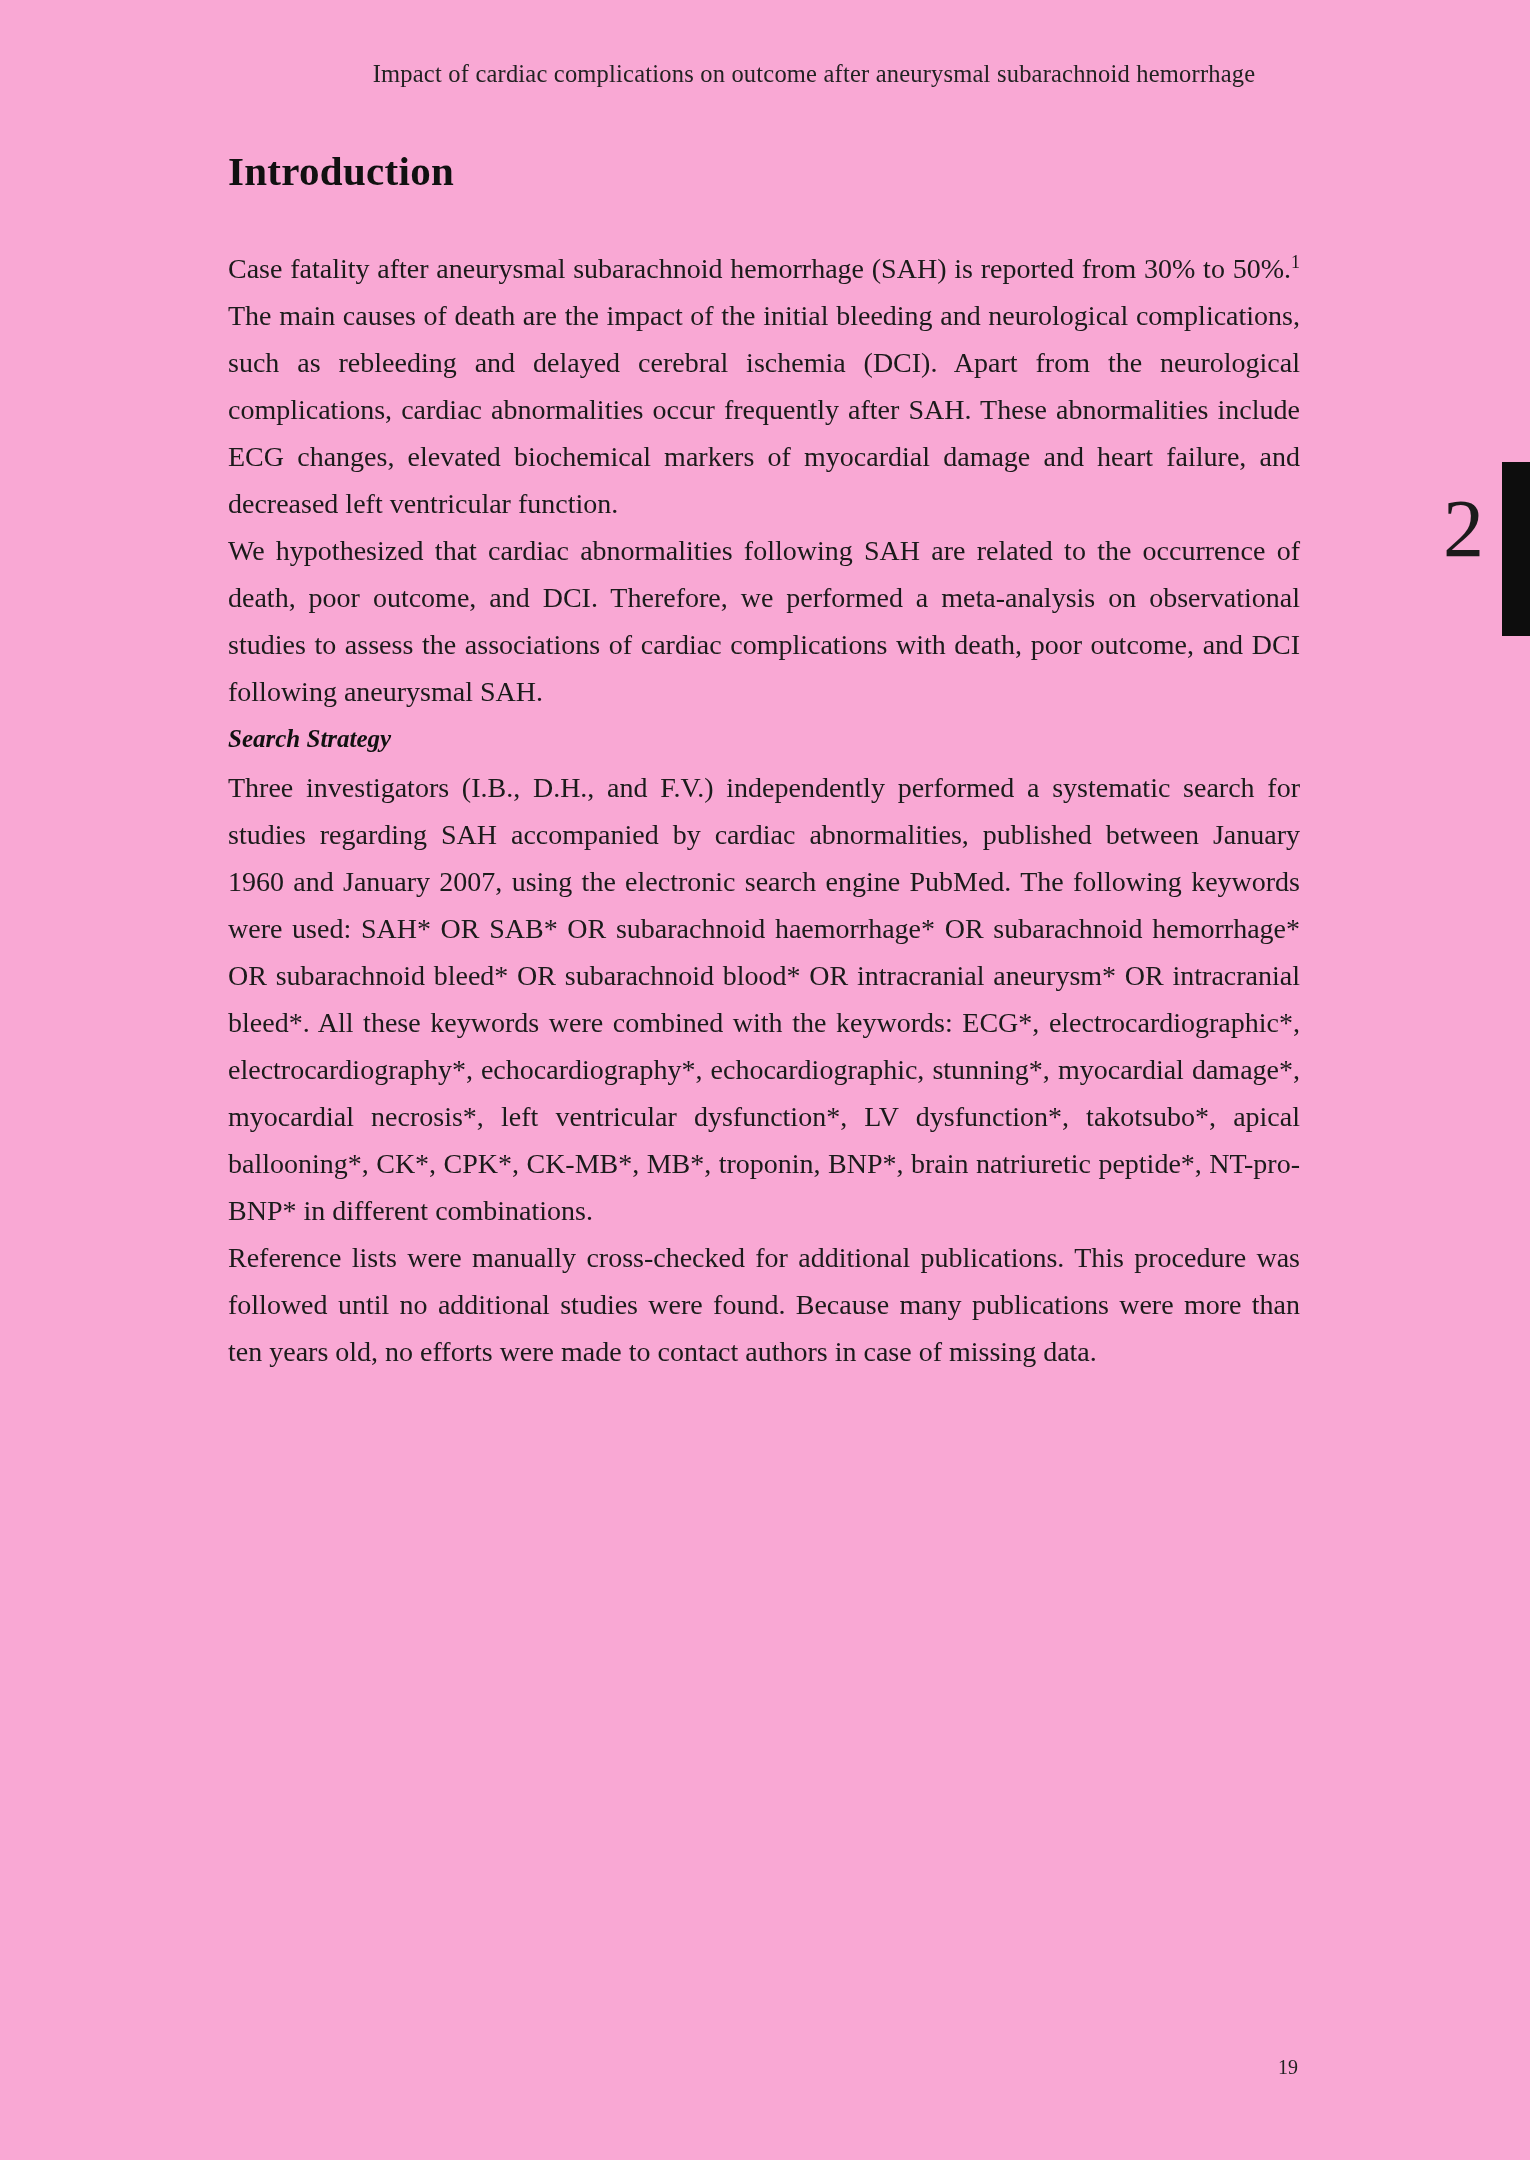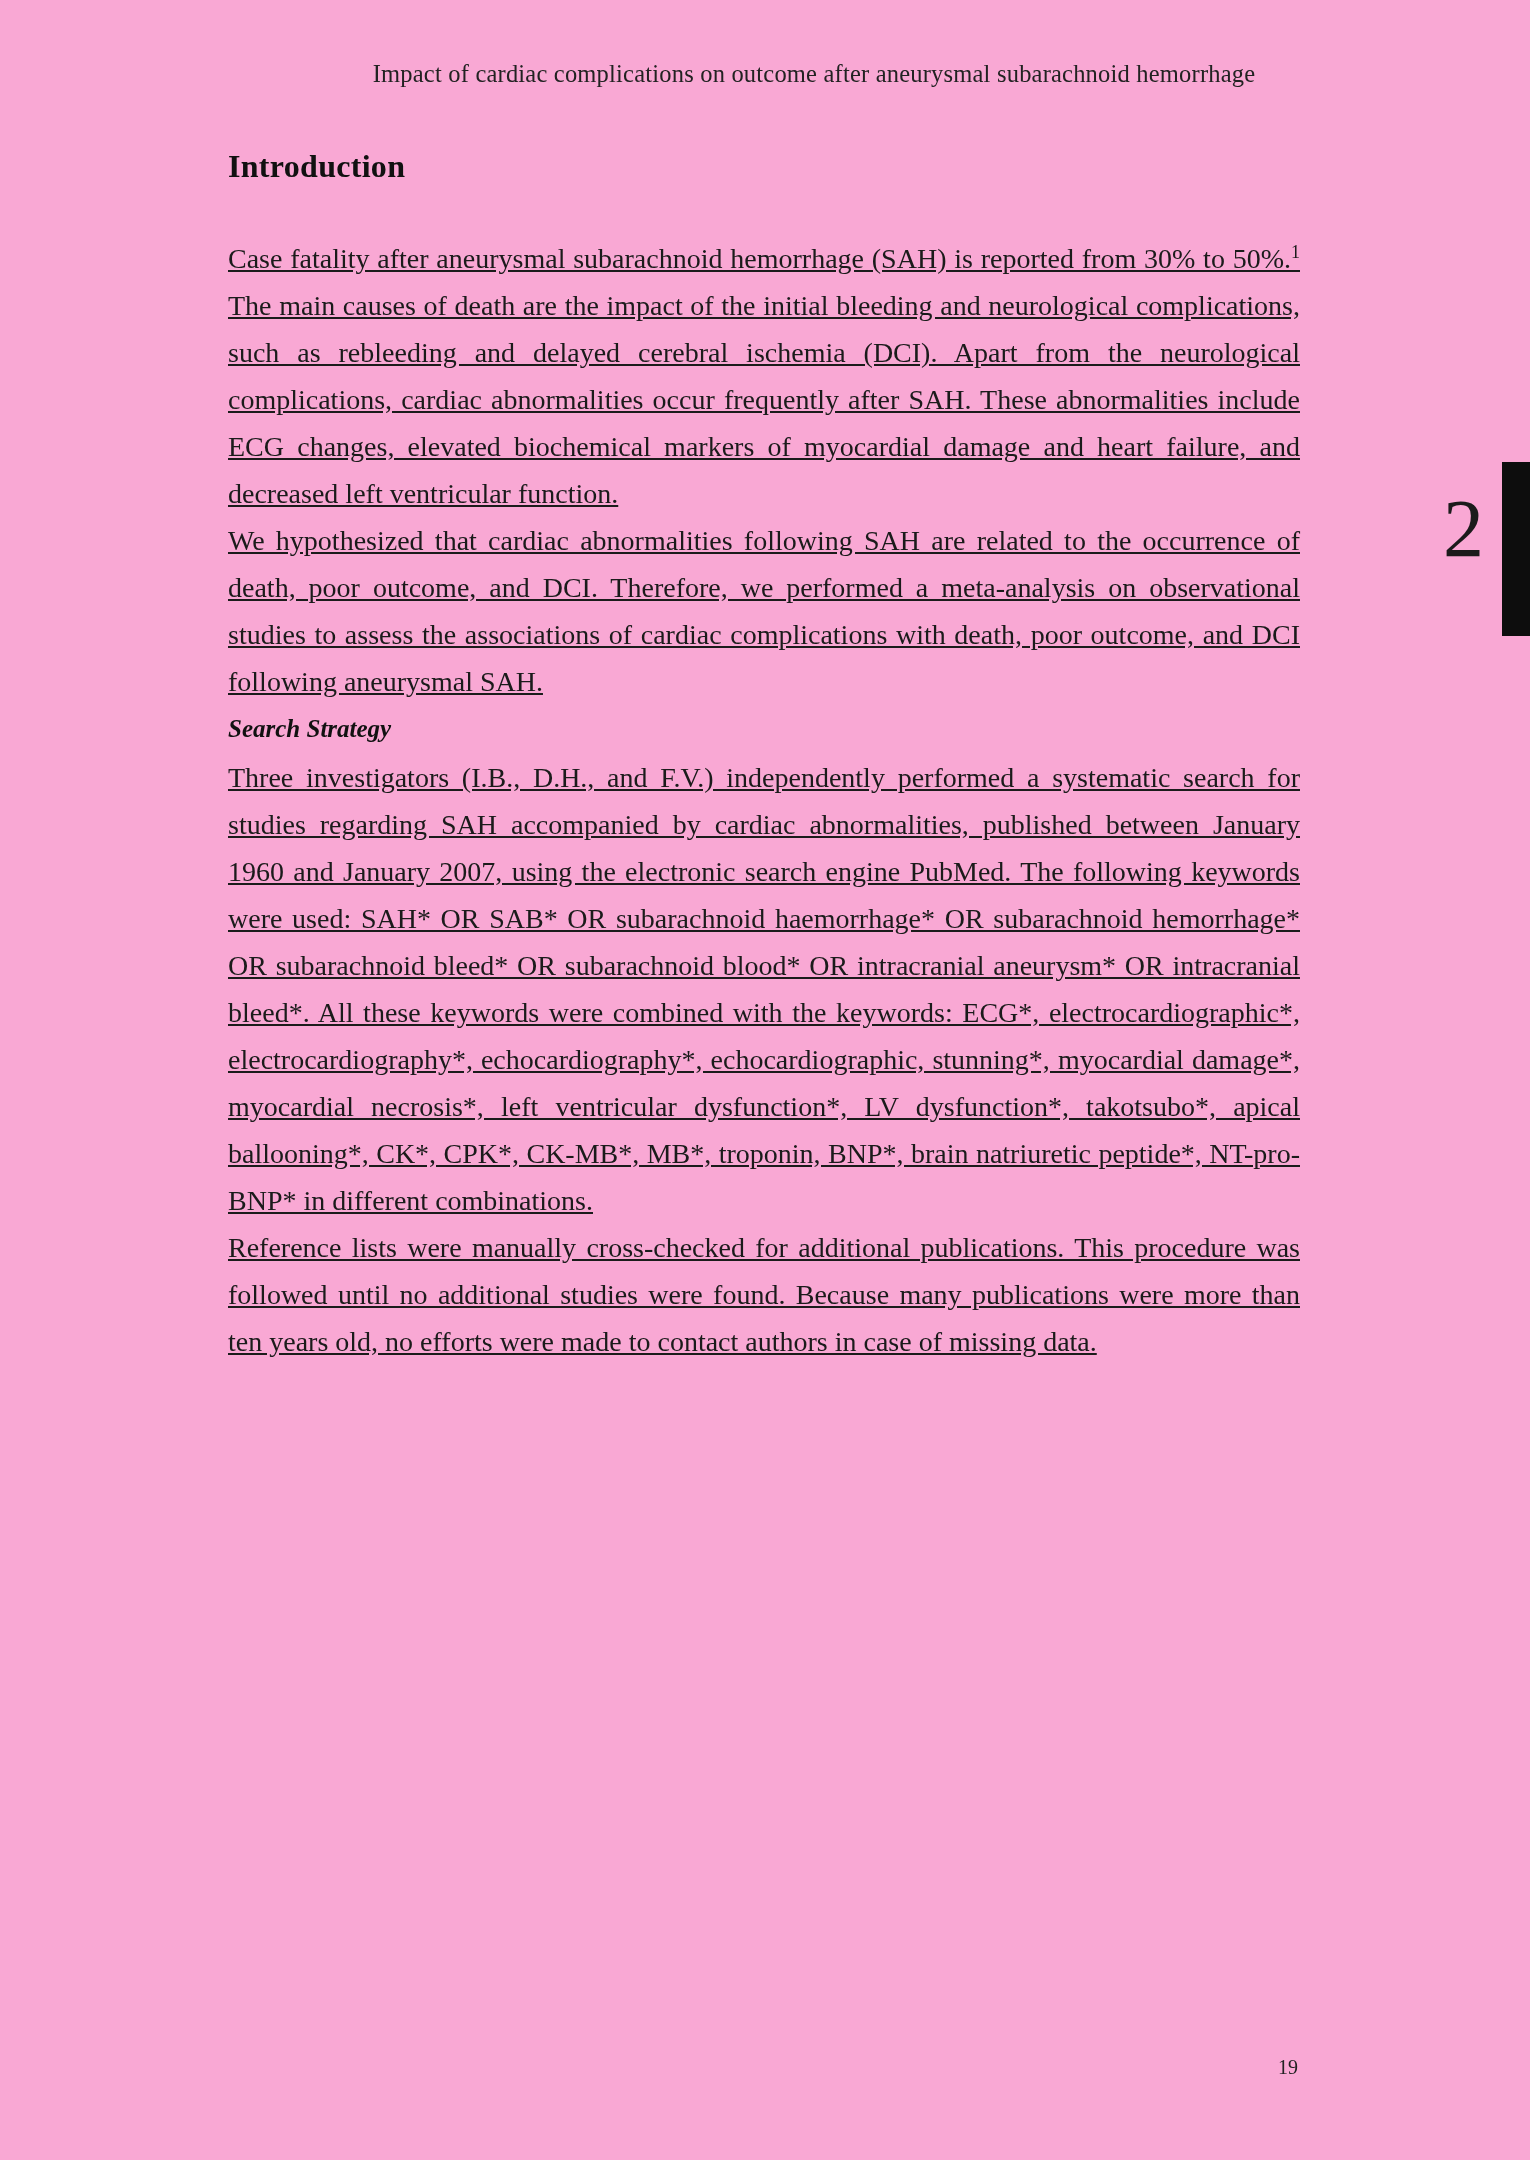--- a/index.html
+++ b/index.html
@@ -49,21 +49,21 @@
   }
 
   .content {
     position: absolute;
     top: 0;
     left: 228px;
     width: 1072px;
   }
 
   h1.section-title {
-    font-size: 32px;
+    font-size: 41px;
     font-weight: bold;
     letter-spacing: 0.3px;
     color: #111111;
     line-height: 1.15;
   }
 
   h1.intro-title {
     margin-top: 148px;
     margin-bottom: 50px;
   }
@@ -80,21 +80,20 @@
     color: #111111;
     line-height: 47px;
     margin-bottom: 2px;
   }
 
   p.body-par {
     font-size: 28px;
     line-height: 47px;
     text-align: justify;
     color: #1b1b1b;
-    text-decoration: underline;
   }
 
   p.body-par sup {
     font-size: 18px;
     line-height: 0;
     vertical-align: super;
   }
 
   .page-number {
     position: absolute;

